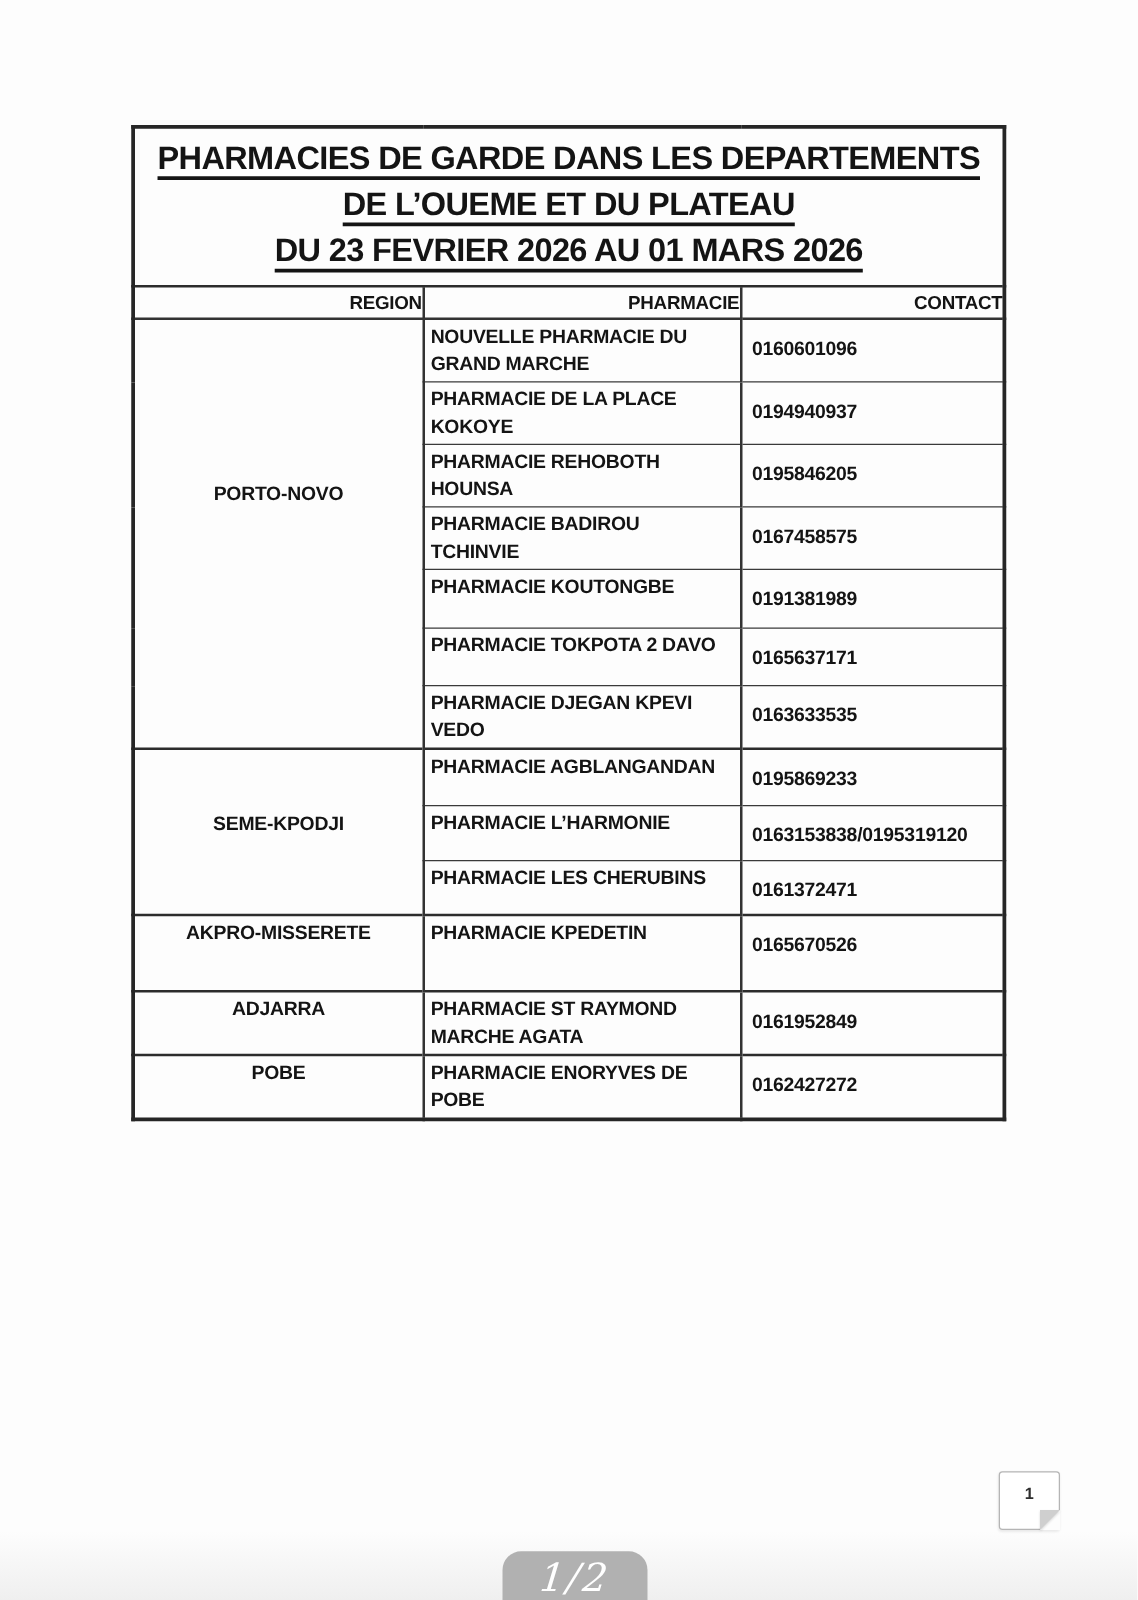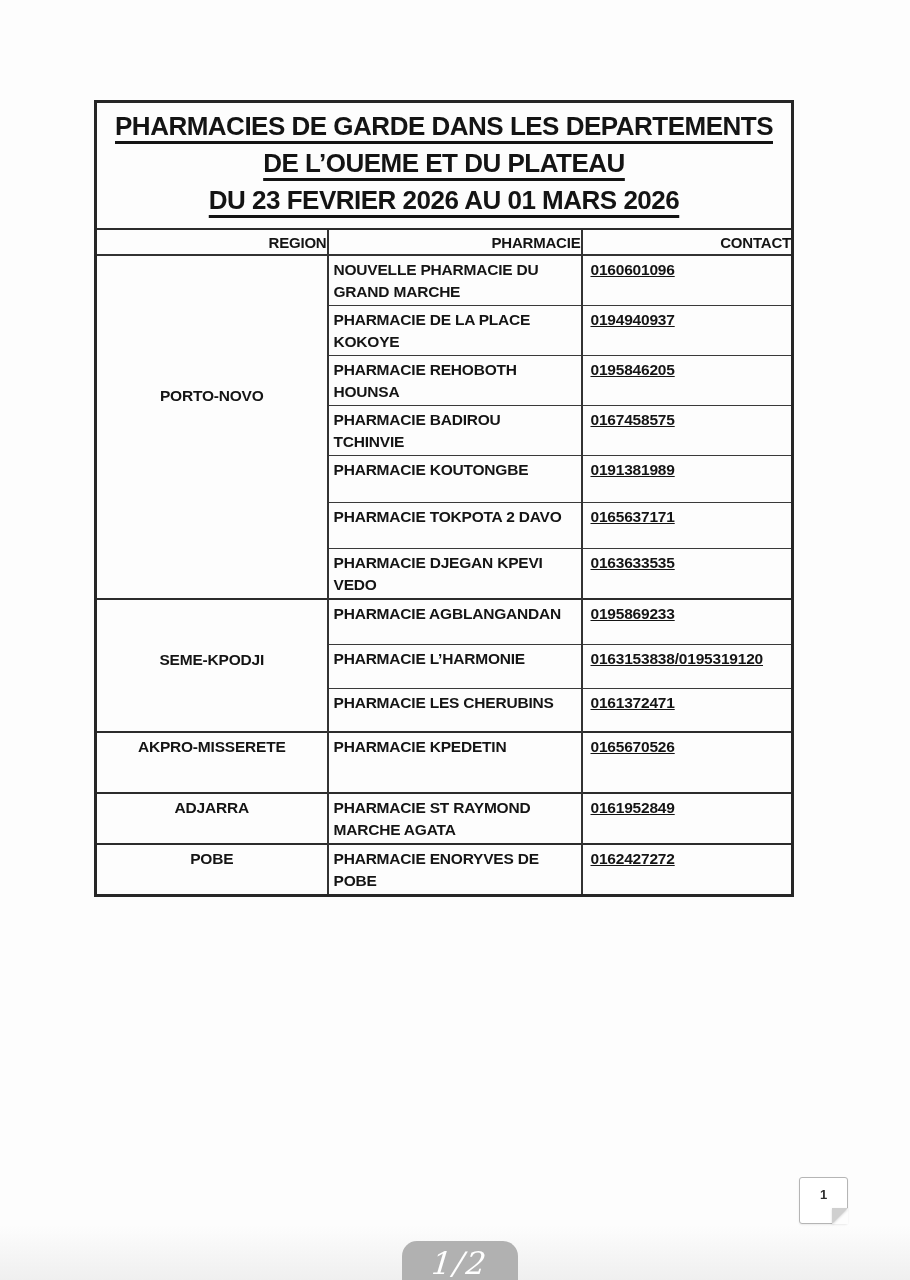--- a/index.html
+++ b/index.html
@@ -4,21 +4,21 @@
 <style>
   html,body{margin:0;padding:0;}
   body{
     width:910px;height:1280px;position:relative;overflow:hidden;
     background:#fdfdfd;
     font-family:"Liberation Sans",sans-serif;
     color:#141414;
   }
   
   table.doc{
-    position:absolute;left:94px;top:100px;width:697px;
+    position:absolute;left:105px;top:100px;width:697px;
     border-collapse:collapse;table-layout:fixed;
     border:3px solid #262626;
     letter-spacing:-0.2px;
   }
   td,th{border-left:2px solid #333;border-right:2px solid #333;}
   td.title-cell{
     border-bottom:2px solid #2c2c2c;
     padding:5px 4px 9px 4px;
   }
   .title-line{
@@ -36,23 +36,22 @@
     border-top:2px solid #333;
     border-bottom:2px solid #333;
   }
   td.pharm{
     font-size:15.5px;font-weight:bold;vertical-align:top;
     padding:3px 4px 2px 5px;line-height:22px;white-space:pre-line;
     border-top:1px solid #3a3a3a;
   }
   td.contact{
     font-size:15.5px;font-weight:bold;vertical-align:top;
-    padding:3px 2px 2px 8px;line-height:22px;
+    padding:13px 2px 2px 8px;line-height:22px;
     border-top:1px solid #3a3a3a;
-    text-decoration:underline;
   }
   td.region{
     font-size:15.5px;font-weight:bold;text-align:center;
     border-top:2px solid #000000;
   }
   td.region-mid{vertical-align:middle;padding-bottom:64px;}
   td.region-mid2{vertical-align:middle;padding-bottom:12px;}
   td.region-top{vertical-align:top;padding-top:3px;line-height:22px;}
   tr.section td{border-top:2.5px solid #2c2c2c;}
   

